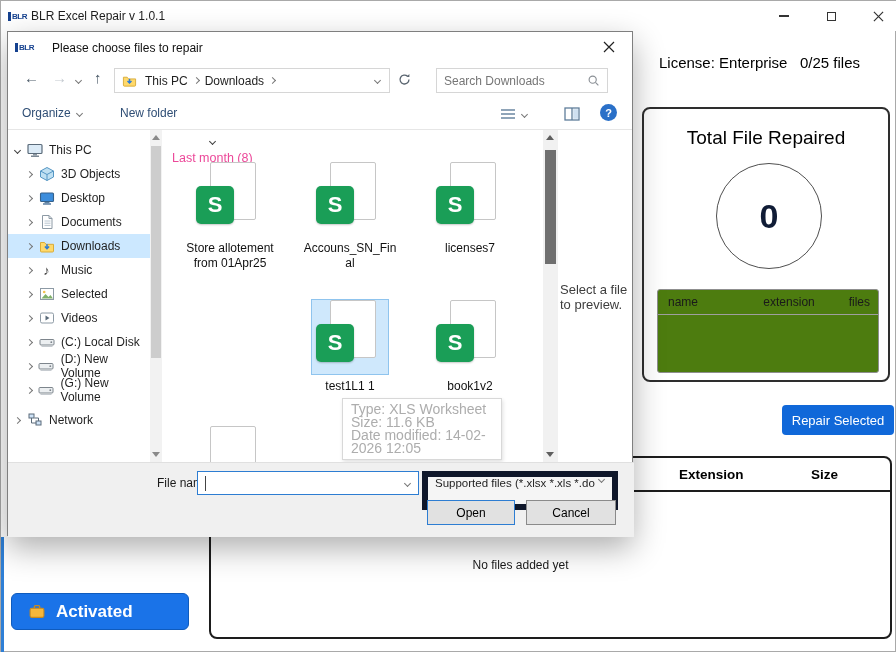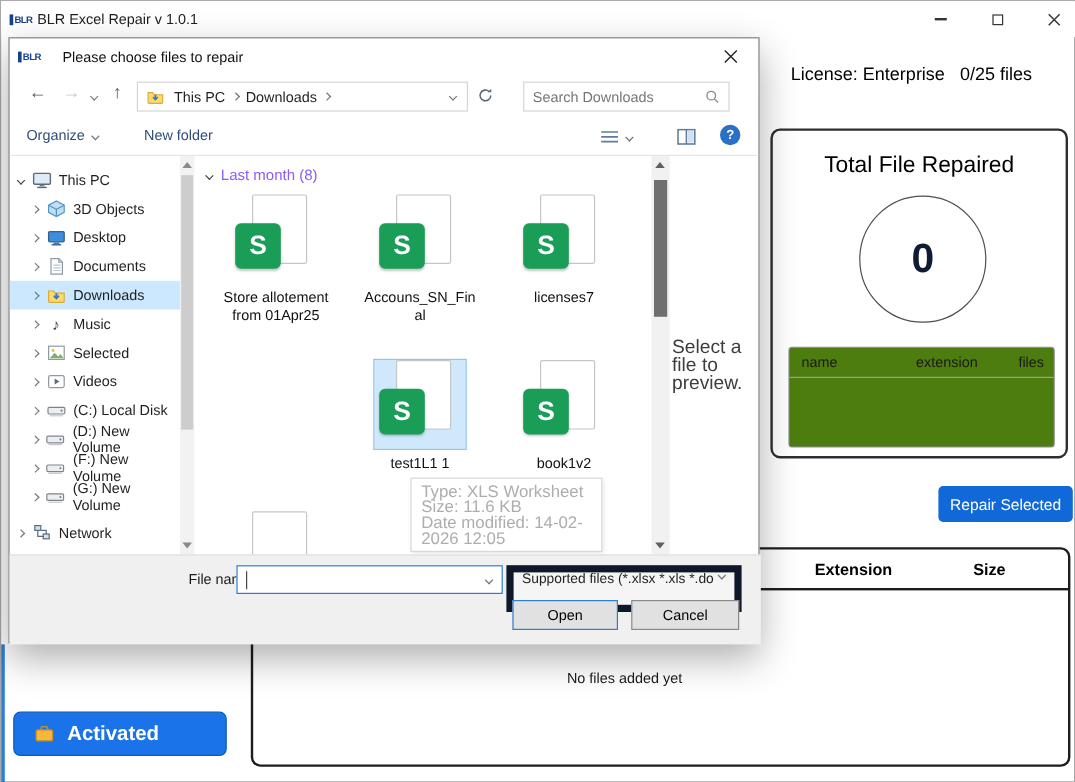--- a/index.html
+++ b/index.html
@@ -87,21 +87,21 @@
   .srow.net { margin-top:6px; }
   .ic { width:17px; display:flex; justify-content:center; align-items:center; }
   .note { font-size:13px; color:#3c3c3c; line-height:1; }
 
   .side-scroll { position:absolute; left:142px; top:98px; width:12px; height:332px; background:#f2f2f2; }
   .ss-thumb { position:absolute; left:1px; top:16px; width:10px; height:212px; background:#cdcdcd; }
   .tri-up   { width:0; height:0; border-left:4px solid transparent; border-right:4px solid transparent; border-bottom:5px solid #8a8a8a; position:absolute; left:2px; top:5px; }
   .tri-down { width:0; height:0; border-left:4px solid transparent; border-right:4px solid transparent; border-top:5px solid #8a8a8a; position:absolute; left:2px; bottom:5px; }
 
   .fpane { position:absolute; left:154px; top:98px; width:381px; height:332px; overflow:hidden; }
-  .group-head { position:absolute; left:10px; top:9px; display:flex; align-items:center; gap:7px; font-size:12.5px; color:#8b5cf6; cursor:pointer; }
+  .group-head { position:absolute; left:10px; top:9px; display:flex; align-items:center; gap:7px; font-size:12.5px; color:#ec4899; cursor:pointer;flex-direction:column; }
 
   .tile { position:absolute; width:112px; text-align:center; cursor:pointer; }
   .t1 { left:12px;  top:32px; }
   .t2 { left:132px; top:32px; }
   .t3 { left:252px; top:32px; }
   .t4 { left:132px; top:170px; }
   .t5 { left:252px; top:170px; }
   .t6 { left:12px;  top:296px; }
   .iconbox { width:76px; height:74px; margin:0 auto; position:relative; }
   .page { position:absolute; left:18px; top:0; width:46px; height:58px; background:#fff; border:1.5px solid #c6c6c6; border-radius:2px; }
@@ -110,21 +110,21 @@
   .tile.sel .iconbox { background:#cfe8fc; outline:1.5px solid #8fc4ee; }
   .fname { margin:5px auto 0; max-width:96px; font-size:12px; line-height:14.5px; color:#111; overflow-wrap:anywhere; }
 
   .tooltip { position:absolute; left:180px; top:268px; width:160px; padding:4px 8px; background:rgba(255,255,255,.8); border:1px solid #d8d8d8; box-shadow:1px 2px 4px rgba(0,0,0,.12); font-size:14px; line-height:13px; color:#adadad; text-align:left; }
 
   .fscroll { position:absolute; left:535px; top:98px; width:15px; height:332px; background:#f1f1f1; }
   .fscroll .tri-up { border-bottom-color:#5f5f5f; left:3px; }
   .fscroll .tri-down { border-top-color:#5f5f5f; left:3px; }
   .fs-thumb { position:absolute; left:2px; top:20px; width:11px; height:114px; background:#6f6f6f; }
 
-  .preview-hint { position:absolute; left:552px; top:250px; width:74px; font-size:16px; line-height:15px; color:#3d3d3d; }
+  .preview-hint { position:absolute; left:552px; top:250px; width:74px; font-size:13px; line-height:15px; color:#3d3d3d; }
 
   .dlg-footer { position:absolute; left:0; top:430px; width:626px; height:75px; background:#f0f0f0; border-top:1px solid #e0e0e0; }
   .fn-label { position:absolute; left:149px; top:13px; font-size:12px; color:#1a1a1a; }
   .fn-combo { position:absolute; left:189px; top:8px; width:222px; height:24px; background:#fff; border:1px solid #2d7dd2; display:flex; align-items:center; }
   .fn-caret { position:absolute; left:7px; top:4px; width:1px; height:15px; background:#444; }
   .fn-input { flex:1; height:100%; border:none; outline:none; padding:0 6px 0 10px; font-size:12px; background:transparent; font-family:inherit; min-width:0; }
   .combo-chev { margin-right:8px; }
   .filter-combo { position:absolute; left:414px; top:8px; width:196px; height:39px; background:#f5f5f5; border:6px solid #0f172a; display:flex; align-items:flex-start; padding:0 0 0 7px; font-size:11.5px; color:#1f1f1f; cursor:pointer; }
   .filter-text { flex:1; white-space:nowrap; overflow:hidden; }
   .dlg-btn { position:absolute; top:37px; height:25px; font-size:12px; font-family:inherit; display:flex; align-items:center; justify-content:center; cursor:pointer; background:#e1e1e1; }
@@ -381,31 +381,20 @@
       </div>
       <div class="srow child">
         <span class="chev right"></span>
         <span class="ic">
             <svg width="16" height="16" viewBox="0 0 16 16">
               <rect x="1" y="5.5" width="14" height="5.5" rx="1" fill="#eceff1" stroke="#7d858c"></rect>
               <circle cx="12.3" cy="8.2" r=".9" fill="#7d858c"></circle>
               <rect x="2.5" y="12" width="11" height="1" fill="#c6cbd0"></rect>
             </svg>
           </span>
-        <span class="slabel">(F:) New Volume</span>
-      </div>
-      <div class="srow child">
-        <span class="chev right"></span>
-        <span class="ic">
-            <svg width="16" height="16" viewBox="0 0 16 16">
-              <rect x="1" y="5.5" width="14" height="5.5" rx="1" fill="#eceff1" stroke="#7d858c"></rect>
-              <circle cx="12.3" cy="8.2" r=".9" fill="#7d858c"></circle>
-              <rect x="2.5" y="12" width="11" height="1" fill="#c6cbd0"></rect>
-            </svg>
-          </span>
         <span class="slabel">(G:) New Volume</span>
       </div>
       <div class="srow root net">
         <span class="chev right"></span>
         <span class="ic">
             <svg width="16" height="16" viewBox="0 0 16 16">
               <rect x="2" y="2" width="5" height="4" fill="#cfe3f7" stroke="#5b6b7a"></rect>
               <rect x="9" y="9" width="5" height="4" fill="#cfe3f7" stroke="#5b6b7a"></rect>
               <path d="M4.5 6v5h5M11.5 9V6h-4" fill="none" stroke="#5b6b7a"></path>
             </svg>

